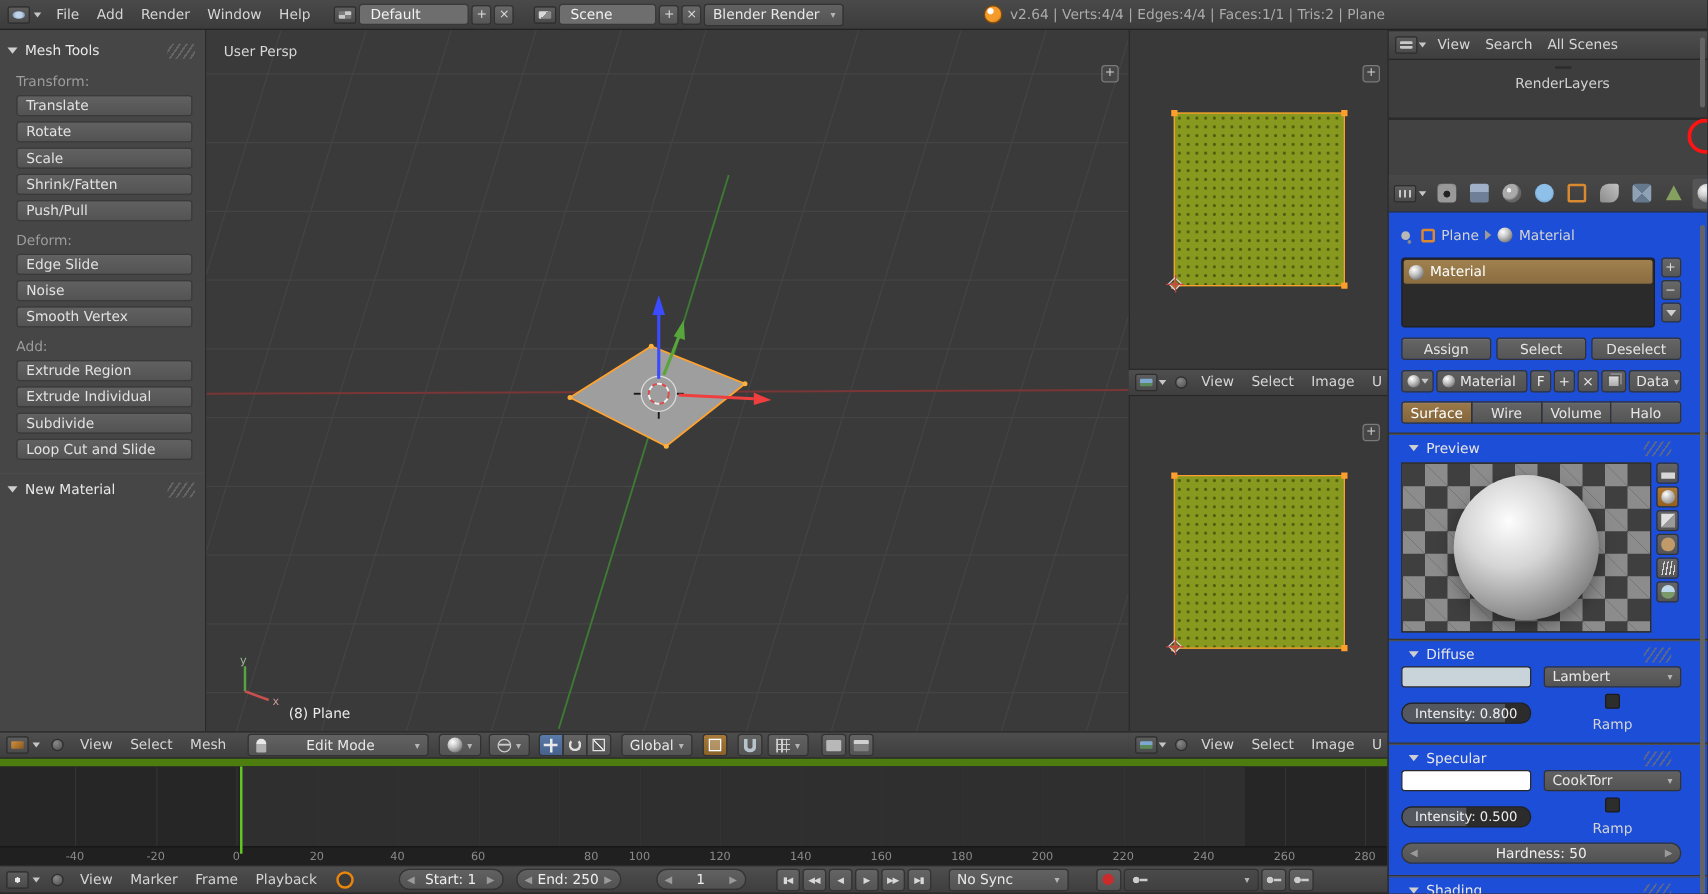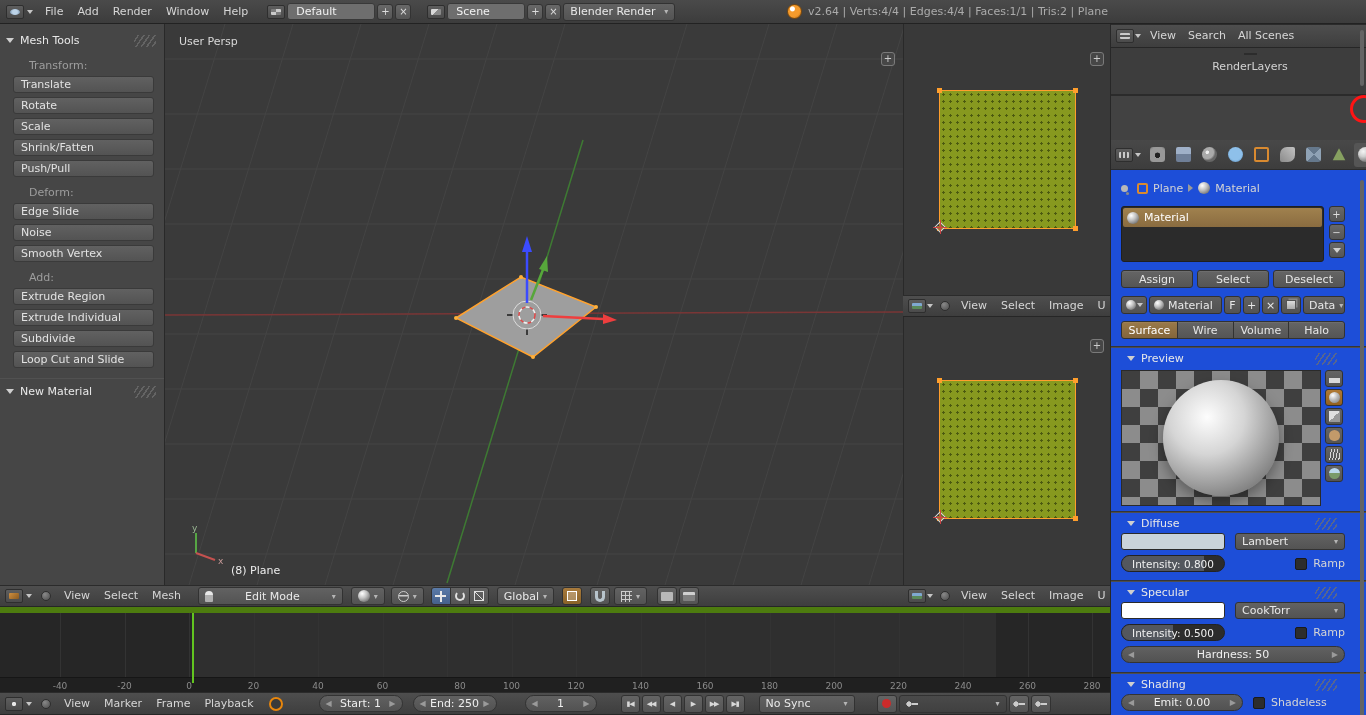--- a/index.html
+++ b/index.html
@@ -34,21 +34,21 @@
   .numfield { background:linear-gradient(#616161,#525252); border:1px solid #333; border-radius:9px; height:17px;
         display:inline-flex; align-items:center; padding:0 6px; gap:4px; color:#efefef; }
   .nf-arrow { color:#9a9a9a; font-size:8px; }
   .nf-text { flex:1; text-align:center; font-size:11px; }
   .slider { position:relative; height:17px; border-radius:9px; background:#2c2c2c; border:1px solid #222;
         overflow:hidden; }
   .slider .fill { position:absolute; left:0; top:0; bottom:0; background:#53575e; }
   .slider .slabel { position:absolute; inset:0; display:flex; align-items:center; justify-content:center;
         color:#f0f0f0; font-size:10.5px; }
   .cb { width:12px; height:12px; background:#2d2d2d; border:1px solid #1a1a1a; border-radius:2px; }
-  .cb-row { display:flex; align-items:center; gap:6px; color:#d5d5d5; }
+  .cb-row { display:flex; align-items:center; gap:6px; color:#d5d5d5;flex-direction:column; }
   .circ-btn { width:10px; height:10px; border-radius:50%; background:radial-gradient(circle at 35% 30%, #888, #4c4c4c);
         border:1px solid #2e2e2e; display:inline-block; margin:0 4px; }
   .ed-hdr { background:linear-gradient(#4e4e4e,#3e3e3e); border-top:1px solid #2b2b2b; border-bottom:1px solid #262626;
         display:flex; align-items:center; padding:0 5px; }
   .edi { width:18px; height:14px; border:1px solid #2e2e2e; border-radius:2px;
         background:linear-gradient(#5d5d5d,#4b4b4b); position:relative; display:inline-block; flex:none; }
   .edi::after { content:""; position:absolute; inset:3px; border-radius:1px; }
   .edi-info::after { background:radial-gradient(circle,#bcd3e8 40%,#6e8aa5); border-radius:50%; }
   .edi-layoutgrid::after { background:conic-gradient(#c9c9c9 0 25%, #7c7c7c 0 50%, #c9c9c9 0 75%, #7c7c7c 0); }
   .edi-scene::after { background:linear-gradient(135deg,#d8d8d8 45%, #8a8a8a 45%); }
@@ -69,21 +69,21 @@
   .engine-dd { width:112px; justify-content:space-between; }
   .header-stats { position:absolute; right:258px; top:0; height:23px; display:flex; align-items:center; gap:6px; }
   .blender-logo { width:15px; height:15px; border-radius:50%;
         background:radial-gradient(circle at 34% 30%, #fff 2px, #f59b2c 3px 60%, #b96a12); border:1px solid #7c4a0e; }
   .stats-text { color:#ababab; font-size:11px; white-space:nowrap; }
 
   
   .tool-shelf { left:0; top:24px; width:165px; height:561px; background:#464646; border-right:1px solid #292929;
         padding-top:6px; overflow:hidden; }
   .panel-hdr { display:flex; align-items:center; gap:6px; padding:4px 8px 3px 6px; color:#e8e8e8; }
-  .shelf-label { color:#9d9d9d; margin:9px 0 4px 29px; font-size:11px; }
+  .shelf-label { color:#9d9d9d; margin:9px 0 4px 13px; font-size:11px; }
   .shelf-btn { height:17px; background:linear-gradient(#616161,#535353); border:1px solid #3a3a3a; border-radius:3px;
         margin:0 10px 4px 13px; padding-left:7px; display:flex; align-items:center; color:#e2e2e2; font-size:11px; }
   .shelf-divider { height:1px; background:#383838; border-bottom:1px solid #515151; margin:10px 0 2px 0; }
 
   
   .viewport3d { left:165px; top:24px; width:738px; height:561px; background:#3a3a3a; overflow:hidden; }
   .vp-label { position:absolute; left:14px; top:11px; color:#d8d8d8; }
   .vp-object { position:absolute; left:66px; bottom:8px; color:#ececec; }
   .mini-axis { position:absolute; left:16px; bottom:20px; }
   .vp-hdr { left:0; top:585px; width:903px; height:22px; gap:2px; }
@@ -494,21 +494,21 @@
       </div>
     <div class="tl-strip"></div>
     <div class="tl-frame-line"></div>
     <div>
         <span class="tick" style="left: 60px;">-40</span>
         <span class="tick" style="left: 124.5px;">-20</span>
         <span class="tick" style="left: 189px;">0</span>
         <span class="tick" style="left: 253.5px;">20</span>
         <span class="tick" style="left: 318px;">40</span>
         <span class="tick" style="left: 382.5px;">60</span>
-        <span class="tick" style="left: 460px;">80</span>
+        <span class="tick" style="left: 473px;">80</span>
         <span class="tick" style="left: 511.5px;">100</span>
         <span class="tick" style="left: 576px;">120</span>
         <span class="tick" style="left: 640.5px;">140</span>
         <span class="tick" style="left: 705px;">160</span>
         <span class="tick" style="left: 769.5px;">180</span>
         <span class="tick" style="left: 834px;">200</span>
         <span class="tick" style="left: 898.5px;">220</span>
         <span class="tick" style="left: 963px;">240</span>
         <span class="tick" style="left: 1027.5px;">260</span>
         <span class="tick" style="left: 1092px;">280</span>

